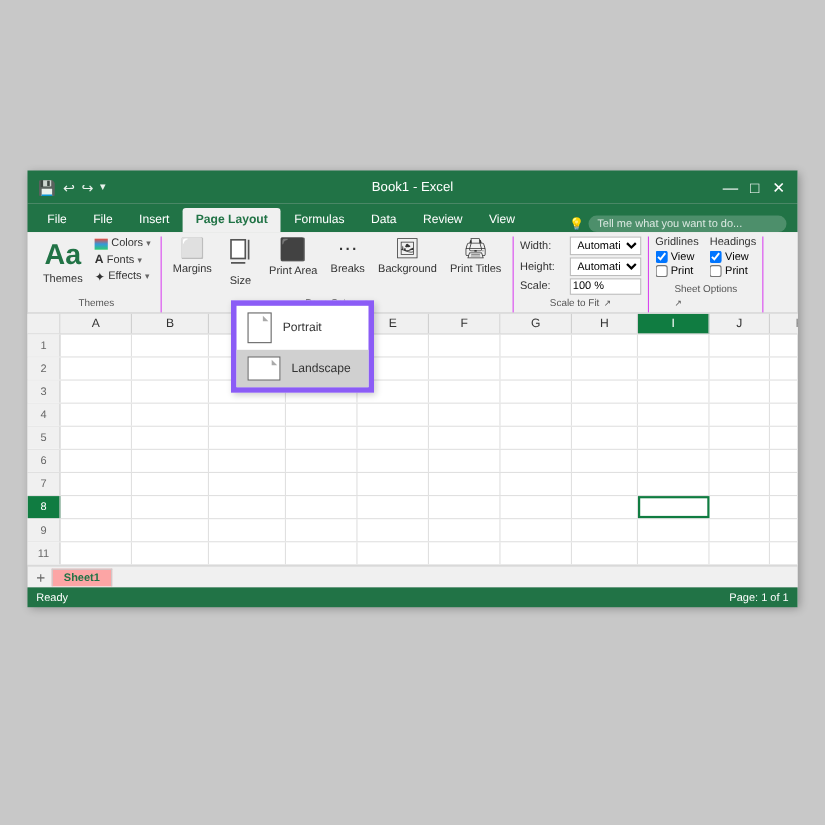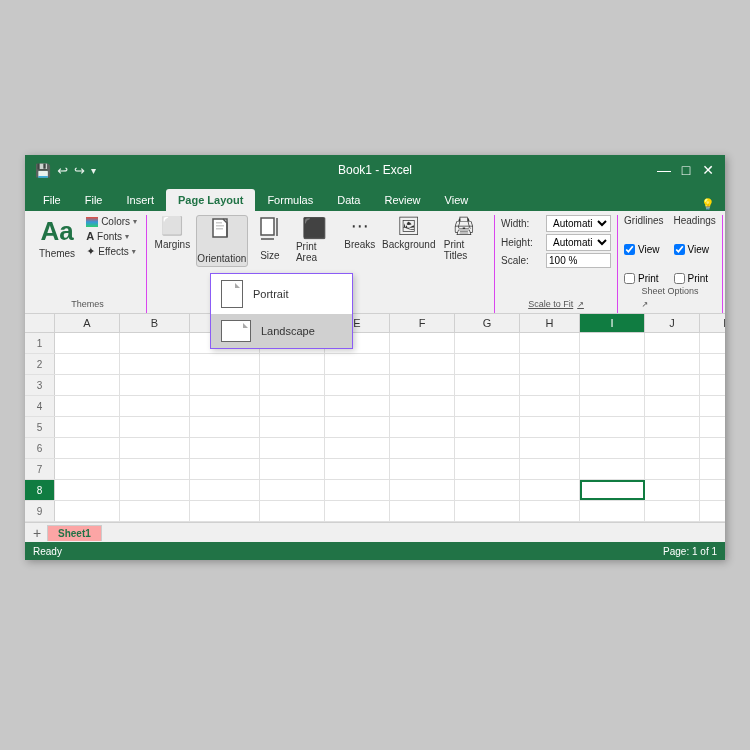--- a/index.html
+++ b/index.html
@@ -190,21 +190,21 @@
     .scale-label { min-width: 42px; }
 
     
     .sheet-opt-group {
       display: flex;
       gap: 10px;
     }
     .sheet-opt-col {
       display: flex;
       flex-direction: column;
-      gap: 18px;
+      gap: 2px;
       font-size: 10px;
     }
     .sheet-opt-header { font-size: 10px; color: #333; font-weight: 500; }
     .checkbox-row {
       display: flex;
       align-items: center;
       gap: 3px;
     }
     .checkbox-row input[type=checkbox] { width: 11px; height: 11px; }
 
@@ -308,23 +308,23 @@
     .col-i, .cell-i { width: 65px; min-width: 65px; }
     .col-j, .cell-j { width: 55px; min-width: 55px; }
     .col-k, .cell-k { width: 55px; min-width: 55px; }
 
     
     .orientation-dropdown {
       position: absolute;
       top: 62px;
       left: 185px;
       background: white;
-      border: 1px solid #8b5cf6;
+      border: 5px solid #8b5cf6;
       box-shadow: 2px 2px 6px rgba(0,0,0,0.2);
-      width: 143px;
+      width: 130px;
       z-index: 100;
     }
     .dropdown-item {
       display: flex;
       align-items: center;
       gap: 10px;
       padding: 6px 10px;
       cursor: pointer;
       font-size: 11px;
       color: #333;
@@ -431,20 +431,21 @@
     <div class="ribbon-tab">File</div>
     <div class="ribbon-tab">File</div>
     <div class="ribbon-tab">Insert</div>
     <div class="ribbon-tab active">Page Layout</div>
     <div class="ribbon-tab">Formulas</div>
     <div class="ribbon-tab">Data</div>
     <div class="ribbon-tab">Review</div>
     <div class="ribbon-tab">View</div>
     <div class="tell-me">
       <span>💡</span>
+      <input type="text" placeholder="Tell me what you want to do..." style="">
     </div>
   </div>
 
   <div class="ribbon-bar" style="position:relative;">
 
     <div class="ribbon-group">
       <div class="ribbon-group-content">
         <div class="ribbon-btn">
           <div class="btn-icon" style="font-size:26px;color:#217346;font-weight:bold;">Aa</div>
 
@@ -469,32 +470,20 @@
         </div>
       </div>
       <div class="ribbon-group-label">Themes</div>
     </div>
 
     <div class="ribbon-group">
       <div class="ribbon-group-content">
         <div class="ribbon-btn">
           <div class="btn-icon" style="font-size:18px;">⬜</div>
           <span>Margins</span>
-        </div>
-        <div class="ribbon-btn" style="background:#e0e0e0;border:1px solid #bbb;">
-          <div class="btn-icon">
-            <svg width="24" height="28" viewBox="0 0 24 28">
-              <rect x="3" y="1" width="14" height="18" fill="white" stroke="#555" stroke-width="1.5"></rect>
-              <polyline points="13,1 17,5 17,19" fill="none" stroke="#555" stroke-width="1.5"></polyline>
-              <rect x="6" y="4" width="6" height="1.5" fill="#ccc"></rect>
-              <rect x="6" y="7" width="8" height="1.5" fill="#ccc"></rect>
-              <rect x="6" y="10" width="7" height="1.5" fill="#ccc"></rect>
-            </svg>
-          </div>
-          <span>Orientation</span>
         </div>
         <div class="ribbon-btn">
           <div class="btn-icon">
             <svg width="22" height="26" viewBox="0 0 22 26">
               <rect x="2" y="1" width="13" height="17" fill="white" stroke="#555" stroke-width="1.5"></rect>
               <line x1="2" y1="22" x2="15" y2="22" stroke="#555" stroke-width="1.5"></line>
               <line x1="18" y1="1" x2="18" y2="19" stroke="#555" stroke-width="1.5"></line>
             </svg>
           </div>
           <span>Size</span>
@@ -540,21 +529,21 @@
               <option>1 page</option>
               <option>2 pages</option>
             </select>
           </div>
           <div class="scale-row">
             <span class="scale-label">Scale:</span>
             <input type="text" class="scale-input" value="100 %" style="">
           </div>
         </div>
       </div>
-      <div class="ribbon-group-label" style="display:flex;align-items:center;gap:4px;text-decoration:underline;">
+      <div class="ribbon-group-label" style="display:flex;align-items:center;gap:4px;">
         <span>Scale to Fit</span>
         <span style="font-size:8px;cursor:pointer;">↗</span>
       </div>
     </div>
 
     <div class="ribbon-group">
       <div class="ribbon-group-content">
         <div class="sheet-opt-group">
           <div class="sheet-opt-col">
             <span class="sheet-opt-header">Gridlines</span>
@@ -737,20 +726,34 @@
           <div class="grid-cell cell-c"></div>
           <div class="grid-cell cell-d"></div>
           <div class="grid-cell cell-e"></div>
           <div class="grid-cell cell-f"></div>
           <div class="grid-cell cell-g"></div>
           <div class="grid-cell cell-h"></div>
           <div class="grid-cell cell-i"></div>
           <div class="grid-cell cell-j"></div>
           <div class="grid-cell cell-k"></div>
         </div>
+        <div class="grid-row">
+          <div class="row-num">11</div>
+          <div class="grid-cell cell-a"></div>
+          <div class="grid-cell cell-b"></div>
+          <div class="grid-cell cell-c"></div>
+          <div class="grid-cell cell-d"></div>
+          <div class="grid-cell cell-e"></div>
+          <div class="grid-cell cell-f"></div>
+          <div class="grid-cell cell-g"></div>
+          <div class="grid-cell cell-h"></div>
+          <div class="grid-cell cell-i"></div>
+          <div class="grid-cell cell-j"></div>
+          <div class="grid-cell cell-k"></div>
+        </div>
       </div>
 
   </div>
 
   <div class="sheet-tabs">
     <button class="sheet-new-btn">+</button>
     <div class="sheet-tab active">Sheet1</div>
   </div>
 
   <div class="status-bar">

